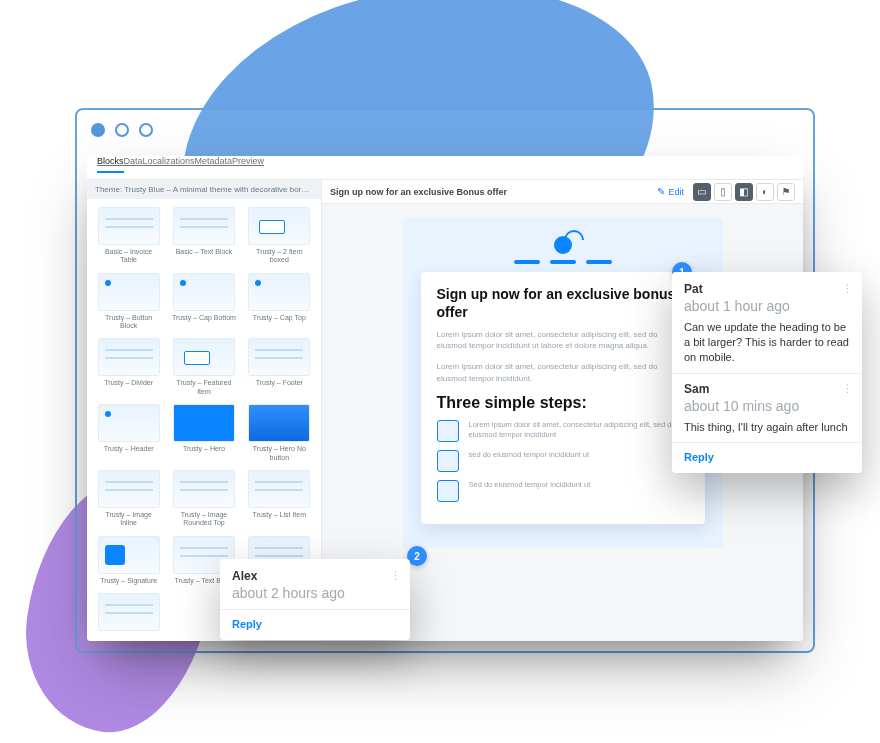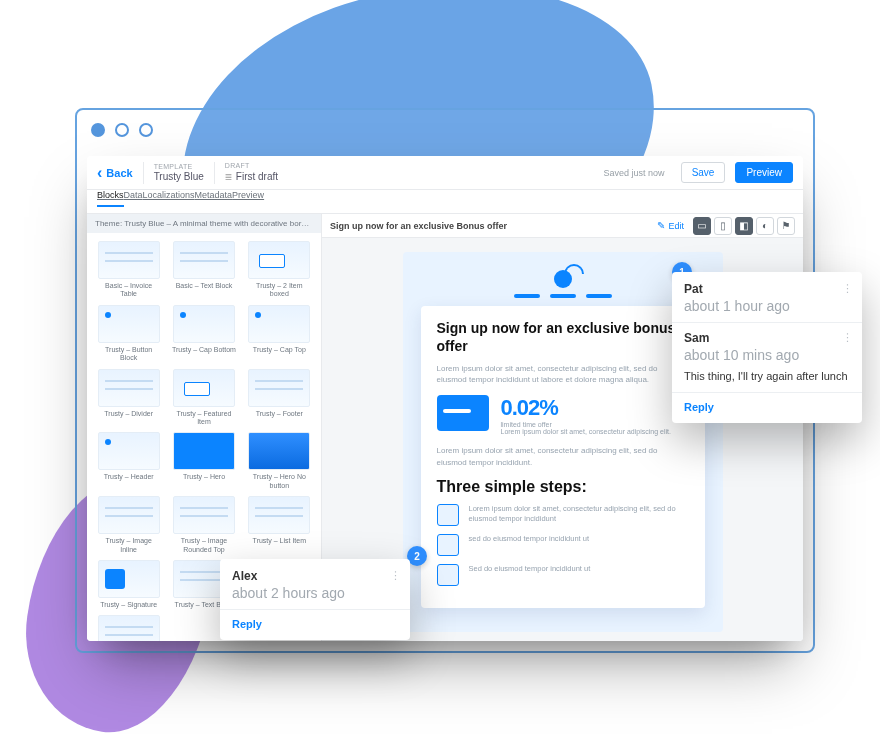--- a/index.html
+++ b/index.html
@@ -112,37 +112,20 @@
 
 <div class="window">
   <div class="titlebar">
     <div class="circle first"></div>
     <div class="circle"></div>
     <div class="circle"></div>
   </div>
 
   <div class="app">
 
-    <div class="topbar">
-      <div class="back">Back</div>
-      <div class="sep"></div>
-      <div class="col">
-        <span class="lbl">TEMPLATE</span>
-        <span class="val">Trusty Blue</span>
-      </div>
-      <div class="sep"></div>
-      <div class="col">
-        <span class="lbl">DRAFT</span>
-        <span class="val draft">First draft</span>
-      </div>
-      <div class="spacer"></div>
-      <span class="saved">Saved just now</span>
-      <button class="btn">Save</button>
-      <button class="btn primary">Preview</button>
-    </div>
 
     <div class="tabs">
       <div class="tab active">Blocks</div>
       <div class="tab">Data</div>
       <div class="tab">Localizations</div>
       <div class="tab">Metadata</div>
       <div class="tab">Preview</div>
     </div>
 
     <div class="main">
@@ -244,30 +227,20 @@
           <div class="email">
             <div class="logo"></div>
             <div class="nav">
                 <span></span>
                 <span></span>
                 <span></span>
               </div>
             <div class="card">
               <h2>Sign up now for an exclusive bonus offer</h2>
               <p>Lorem ipsum dolor sit amet, consectetur adipiscing elit, sed do eiusmod tempor incididunt ut labore et dolore magna aliqua.</p>
-              <div class="offer">
-                <div class="cardicon"></div>
-                <div>
-                  <div class="pct">
-                    <span>0.02%</span>
-                    <small>limited time offer</small>
-                    <small>Lorem ipsum dolor sit amet, consectetur adipiscing elit.</small>
-                  </div>
-                </div>
-              </div>
               <p>Lorem ipsum dolor sit amet, consectetur adipiscing elit, sed do eiusmod tempor incididunt.</p>
               <h3>Three simple steps:</h3>
               <div class="step">
                   <div class="sicon"></div>
                   <p>Lorem ipsum dolor sit amet, consectetur adipiscing elit, sed do eiusmod tempor incididunt</p>
                 </div>
               <div class="step">
                   <div class="sicon"></div>
                   <p>sed do eiusmod tempor incididunt ut</p>
                 </div>
@@ -283,20 +256,21 @@
   </div>
 </div>
 
 <div class="marker" id="marker-1">1</div>
 <div class="marker" id="marker-2">2</div>
 
 <div class="comment" id="comment-1">
   <span class="menu">⋮</span>
   <div class="who">Pat</div>
   <span class="when">about 1 hour ago</span>
+  <div class="body">Can we update the heading to be a bit larger? This is harder to read on mobile.</div>
   <hr>
   <span class="menu" style="top:auto">⋮</span>
   <div class="who">Sam</div>
   <span class="when">about 10 mins ago</span>
   <div class="body">This thing, I'll try again after lunch</div>
   <hr>
   <div class="reply">Reply</div>
 </div>
 
 <div class="comment" id="comment-2">

